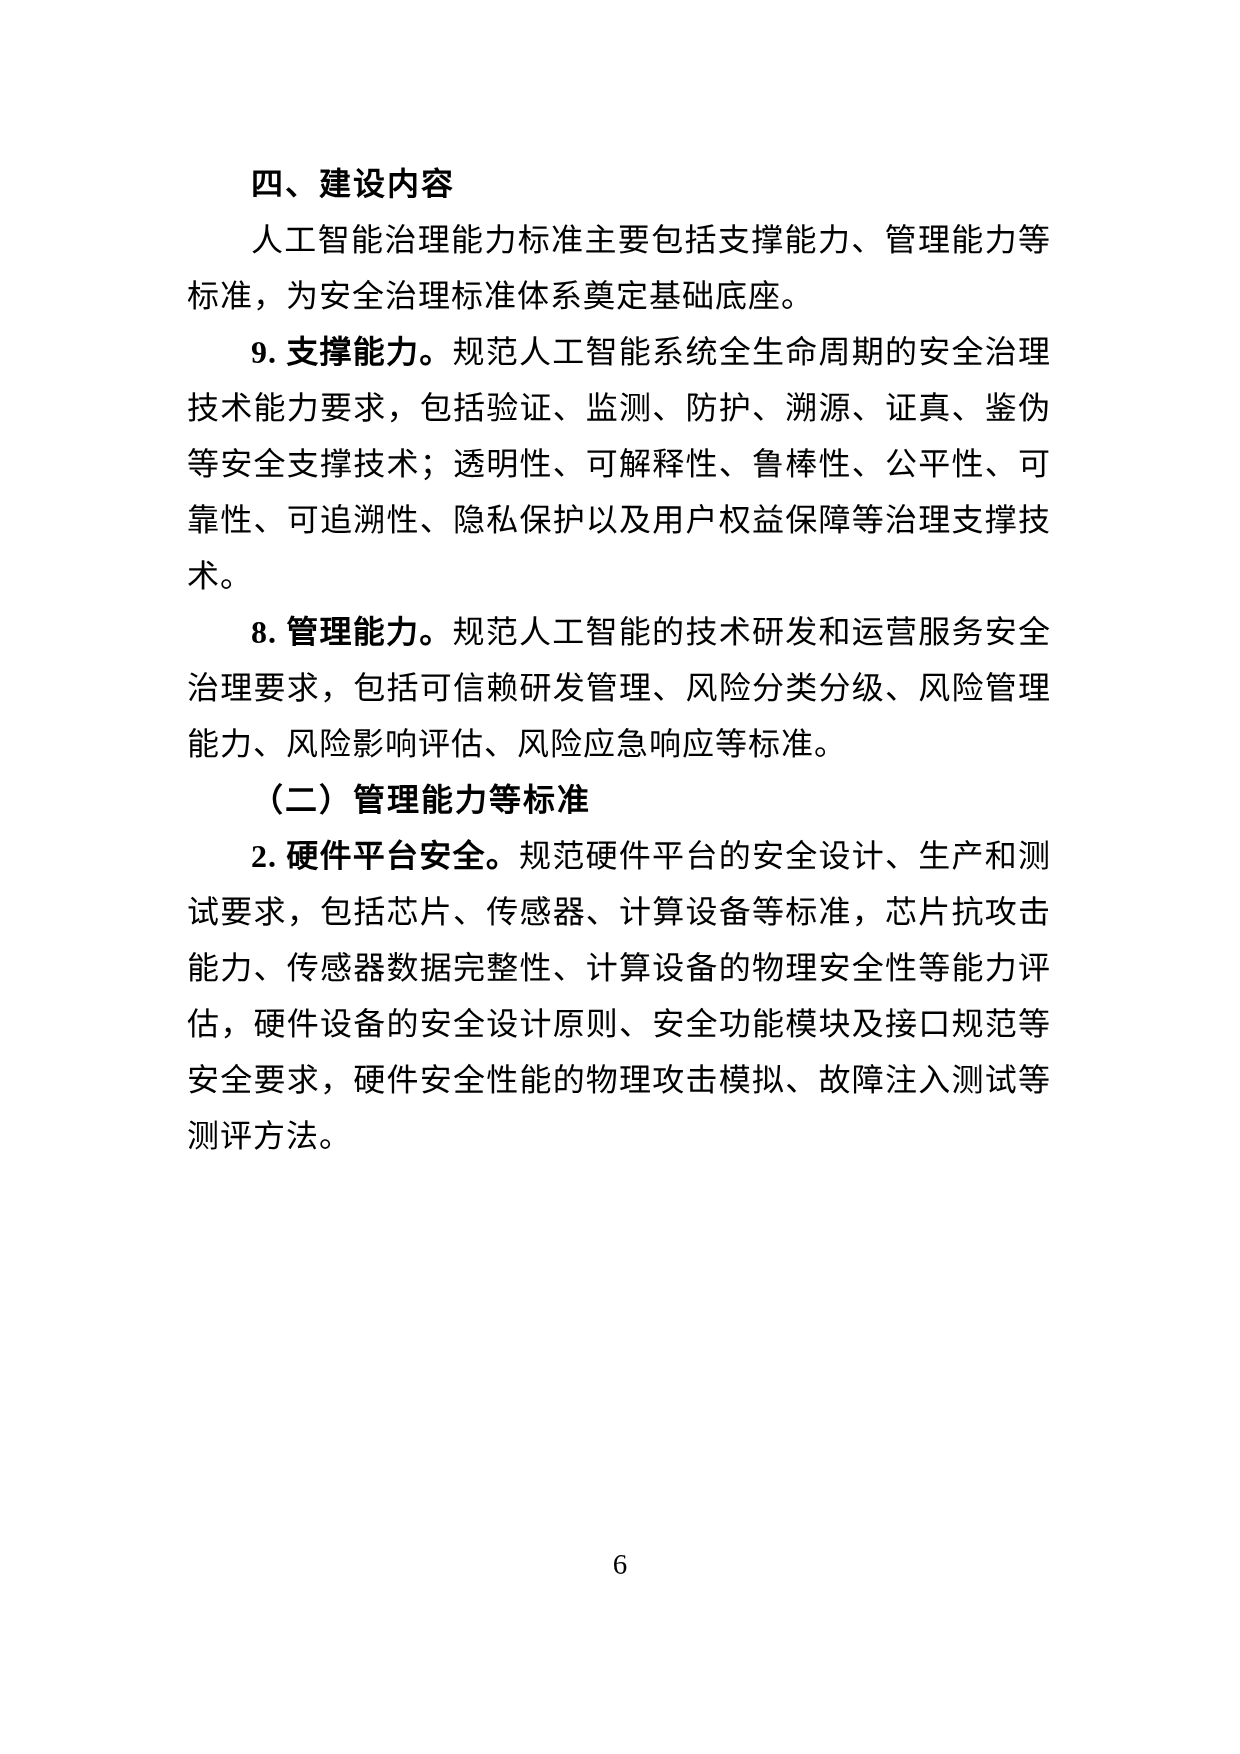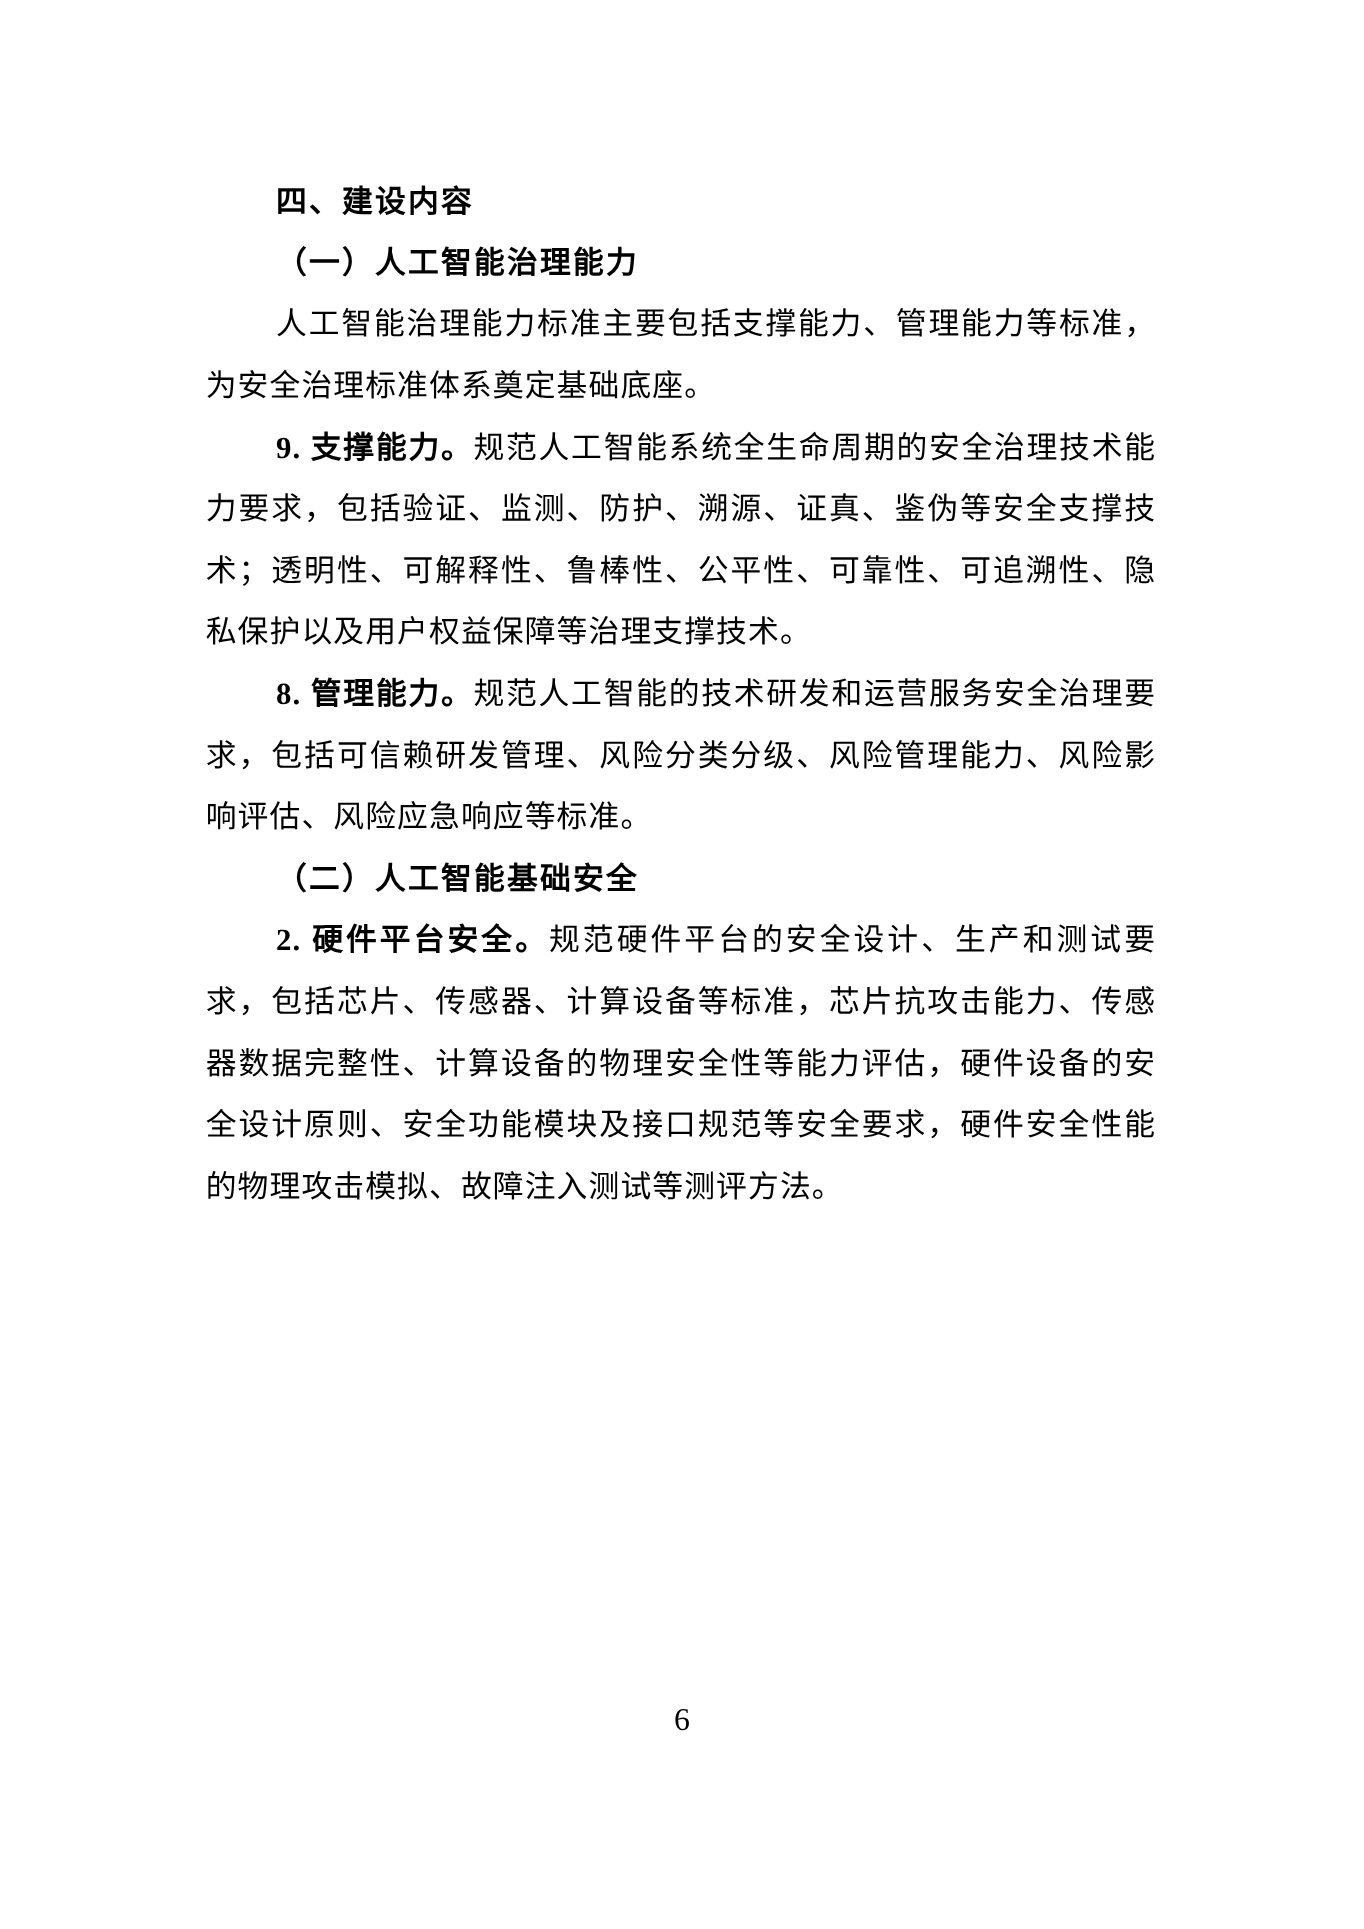--- a/index.html
+++ b/index.html
@@ -18,21 +18,21 @@
   }
   .content {
     position: absolute;
     left: 187px;
     top: 156px;
     width: 864px;
   }
   .content p {
     margin: 0;
     padding: 0;
-    font-size: 28px;
+    font-size: 32px;
     line-height: 56px;
   }
   .main-heading {
     font-family: "Liberation Sans", "DejaVu Sans", sans-serif;
     font-weight: 700;
     text-indent: 64px;
     letter-spacing: 2px;
     text-align: left;
   }
   .sec-title {
@@ -62,29 +62,28 @@
   }
 </style>
 </head>
 <body>
 
 <div class="page">
   <div class="content">
 
     <p class="main-heading">四、建设内容</p>
 
-    <p class="sec-title">（一）人工智能治理能力</p>
 
     <p class="para">人工智能治理能力标准主要包括支撑能力、管理能力等标准，为安全治理标准体系奠定基础底座。</p>
 
     <p class="para"><span class="lead">9. 支撑能力。</span><span>规范人工智能系统全生命周期的安全治理技术能力要求，包括验证、监测、防护、溯源、证真、鉴伪等安全支撑技术；透明性、可解释性、鲁棒性、公平性、可靠性、可追溯性、隐私保护以及用户权益保障等治理支撑技术。</span></p>
 
     <p class="para"><span class="lead">8. 管理能力。</span><span>规范人工智能的技术研发和运营服务安全治理要求，包括可信赖研发管理、风险分类分级、风险管理能力、风险影响评估、风险应急响应等标准。</span></p>
 
-    <p class="sec-title">（二）人工智能基础安全</p>
+    <p class="sec-title">（二）管理能力等标准</p>
 
 
     <p class="para"><span class="lead">2. 硬件平台安全。</span><span>规范硬件平台的安全设计、生产和测试要求，包括芯片、传感器、计算设备等标准，芯片抗攻击能力、传感器数据完整性、计算设备的物理安全性等能力评估，硬件设备的安全设计原则、安全功能模块及接口规范等安全要求，硬件安全性能的物理攻击模拟、故障注入测试等测评方法。</span></p>
 
 
   </div>
 
   <div class="page-num">6</div>
 </div>
 

